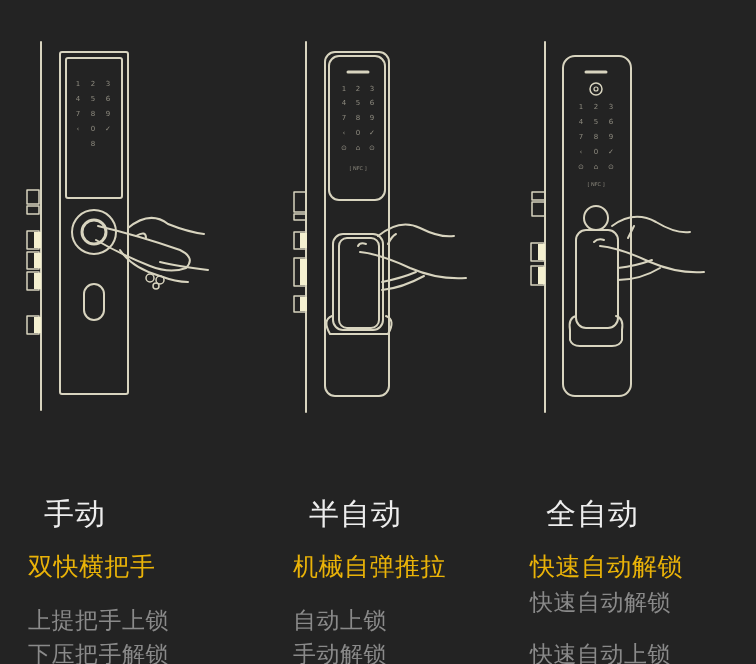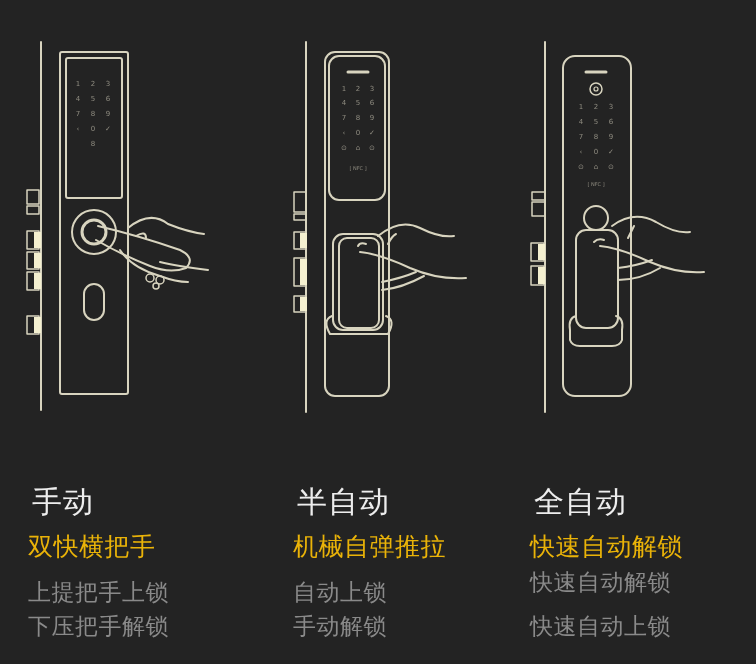--- a/index.html
+++ b/index.html
@@ -26,37 +26,37 @@
       top: 478px;
     }
     .col-1 { left: 28px; }
     .col-2 { left: 293px; }
     .col-3 { left: 530px; }
     .title {
       color: #ededed;
       font-size: 30px;
       line-height: 40px;
       letter-spacing: 1px;
-      margin: 4px;
+      margin: 16px;
       font-weight: normal;
     }
     .subtitle {
       color: #eab308;
       font-size: 25px;
       line-height: 34px;
       margin-top: 8px;
       letter-spacing: 0.5px;
     }
     .desc {
       color: #8a8a8a;
       font-size: 23px;
       line-height: 32px;
       letter-spacing: 0.5px;
     }
-    .desc-1 { margin-top: 12px; }
+    .desc-1 { margin-top: 20px; }
     .desc-2 { margin-top: 2px; }
   </style>
 </head>
 <body>
 
 <svg class="illustration" viewBox="0 0 756 470" xmlns="http://www.w3.org/2000/svg">
   <g fill="none" stroke="#d8d4bf" stroke-width="2" stroke-linecap="round" stroke-linejoin="round">
 
     <g>
 

